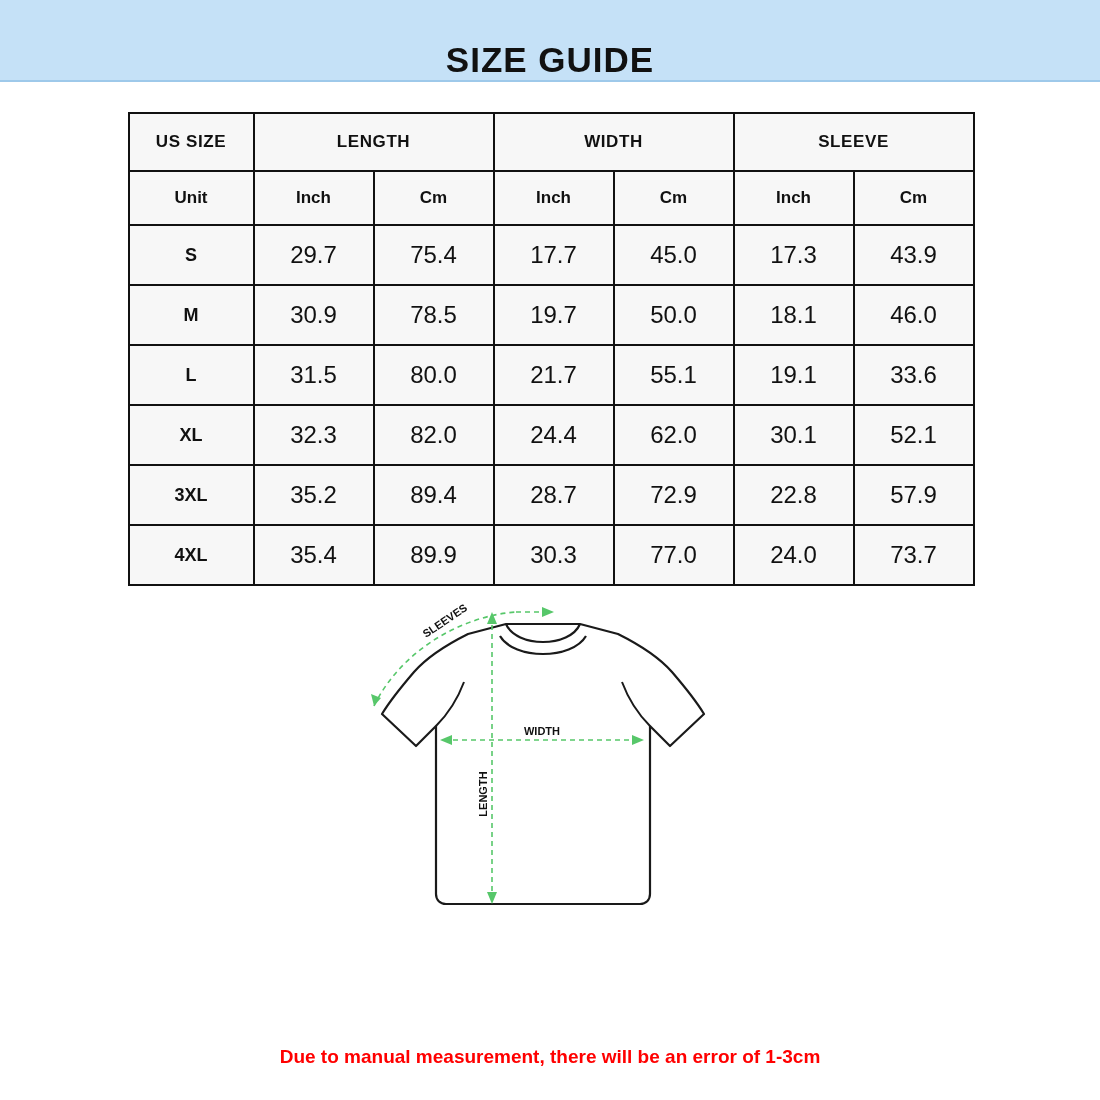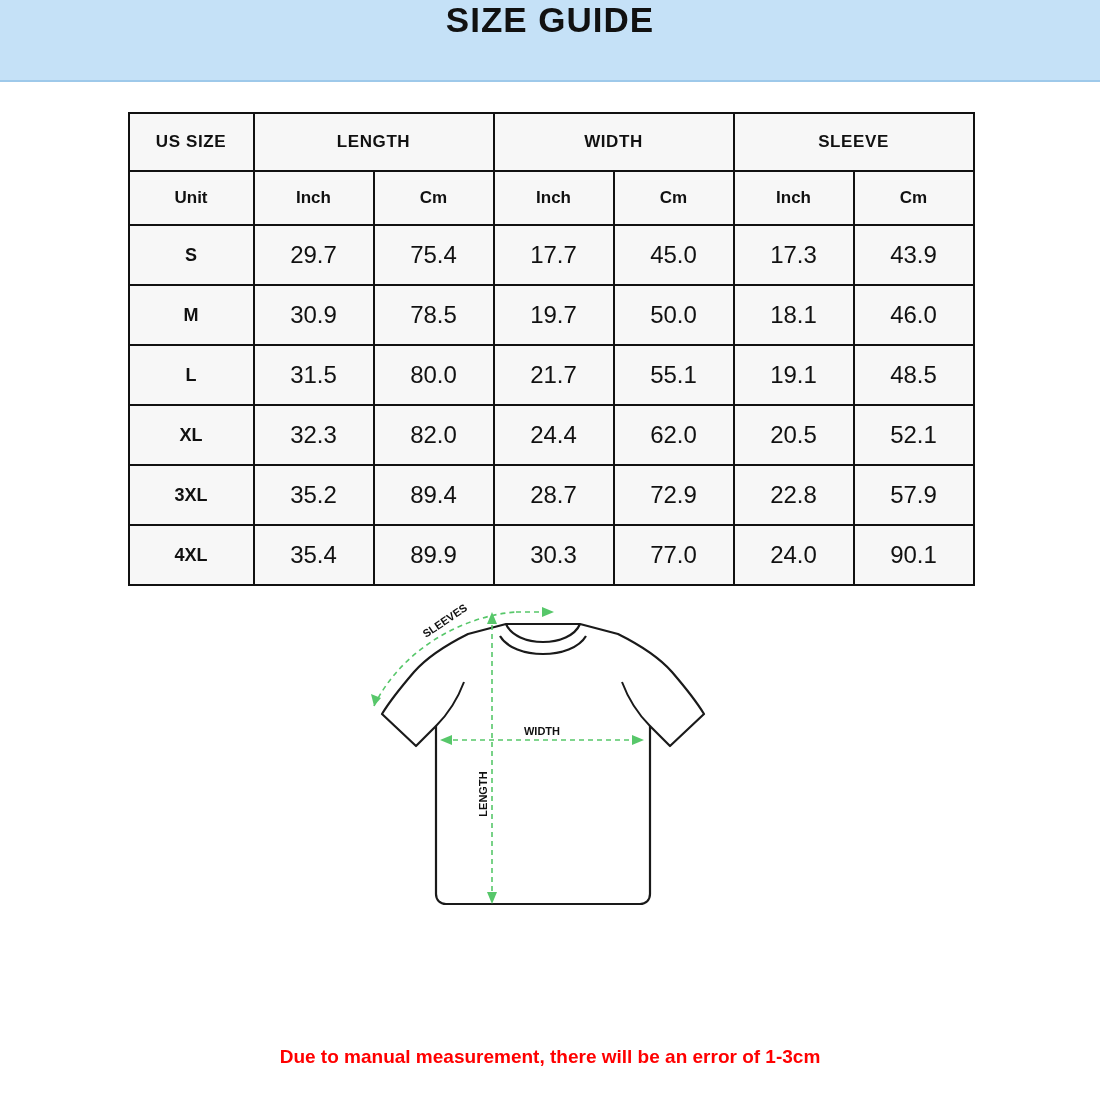--- a/index.html
+++ b/index.html
@@ -16,21 +16,21 @@
     position: relative;
   }
 
   
   .header-banner {
     width: 1100px;
     height: 82px;
     background: #c5e1f7;
     border-bottom: 2px solid #9ec9ea;
     display: flex;
-    align-items: flex-start;
+    align-items: flex-end;
     justify-content: center;
     box-sizing: border-box;
   }
   .header-title {
     font-size: 35px;
     font-weight: bold;
     letter-spacing: 1px;
     color: #111111;
     font-family: "Liberation Sans", sans-serif;
   }
@@ -154,48 +154,48 @@
         <td>18.1</td>
         <td>46.0</td>
       </tr>
       <tr class="data-row">
         <td class="size-cell">L</td>
         <td>31.5</td>
         <td>80.0</td>
         <td>21.7</td>
         <td>55.1</td>
         <td>19.1</td>
-        <td>48.5</td>
+        <td>33.6</td>
       </tr>
       <tr class="data-row">
         <td class="size-cell">XL</td>
         <td>32.3</td>
         <td>82.0</td>
         <td>24.4</td>
         <td>62.0</td>
-        <td>20.5</td>
+        <td>30.1</td>
         <td>52.1</td>
       </tr>
       <tr class="data-row">
         <td class="size-cell">3XL</td>
         <td>35.2</td>
         <td>89.4</td>
         <td>28.7</td>
         <td>72.9</td>
         <td>22.8</td>
         <td>57.9</td>
       </tr>
       <tr class="data-row">
         <td class="size-cell">4XL</td>
         <td>35.4</td>
         <td>89.9</td>
         <td>30.3</td>
         <td>77.0</td>
         <td>24.0</td>
-        <td>90.1</td>
+        <td>73.7</td>
       </tr>
     </tbody>
   </table>
 </div>
 
 <div class="diagram">
   <svg width="420" height="330" viewBox="0 0 420 330">
 
     <g fill="#ffffff" stroke="#1a1a1a" stroke-width="2.2" stroke-linejoin="round">
       <path d="M128 40

